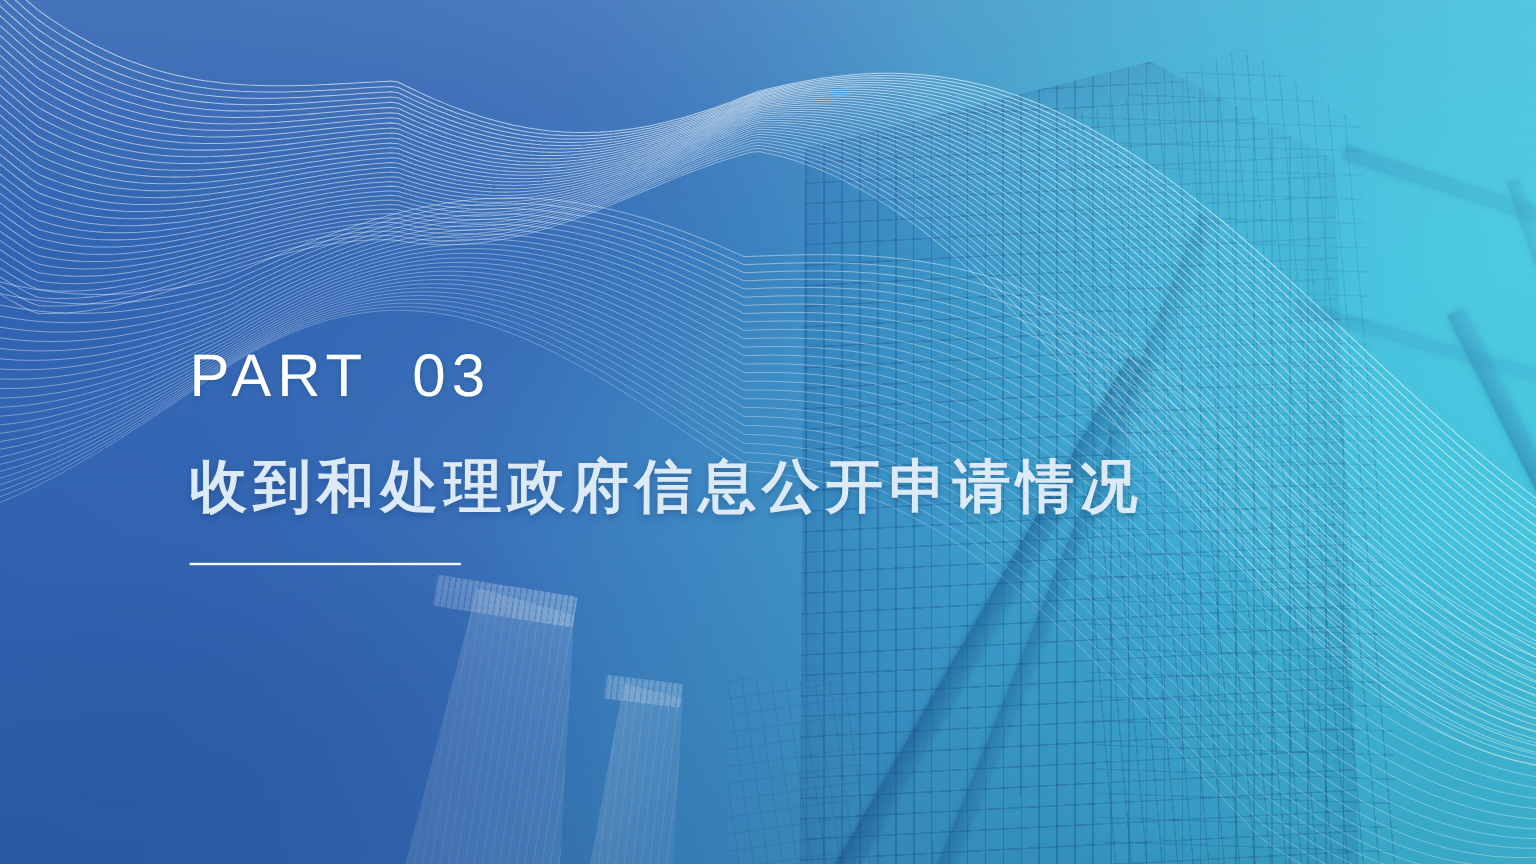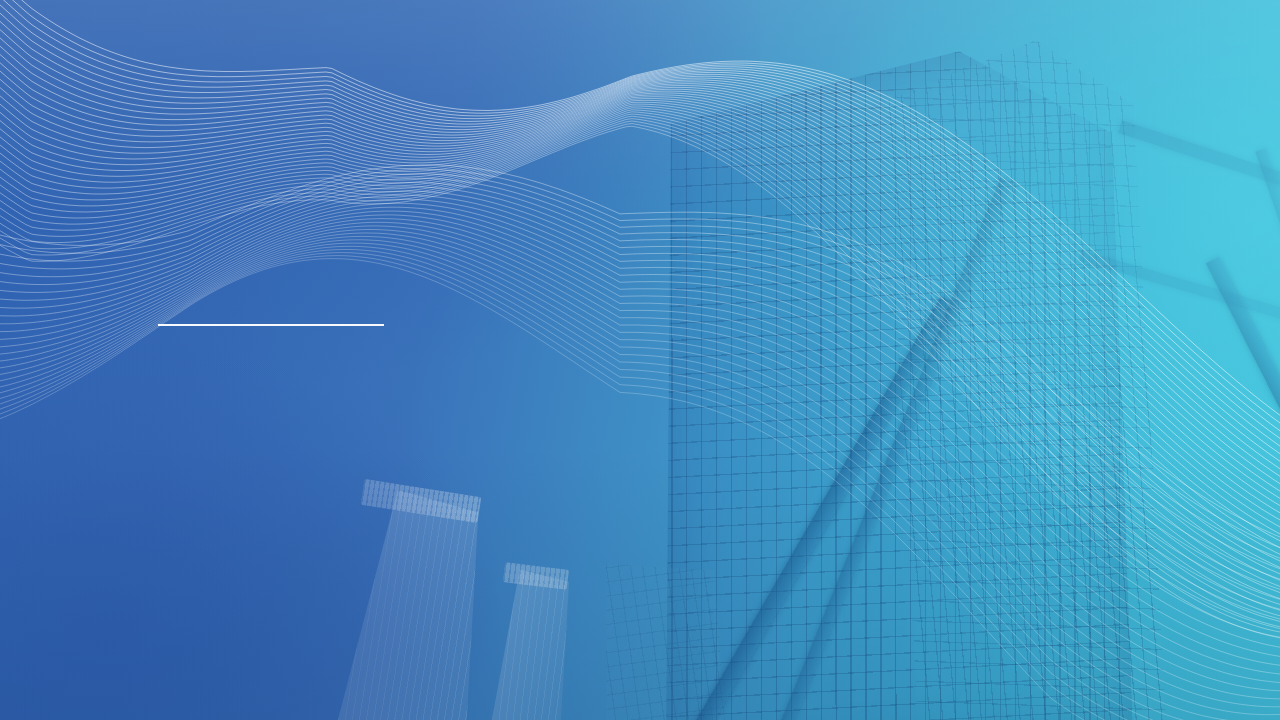--- a/index.html
+++ b/index.html
@@ -332,17 +332,19 @@
           <path d="M-40.0 407.4 L-34.0 406.4 L-28.0 405.3 L-22.0 404.1 L-16.0 402.7 L-10.0 401.2 L-4.0 399.6 L2.0 397.9 L8.0 396.1 L14.0 394.1 L20.0 392.0 L26.0 389.8 L32.0 387.5 L38.0 385.1 L44.0 382.6 L50.0 380.1 L56.0 377.4 L62.0 374.6 L68.0 371.7 L74.0 368.8 L80.0 365.7 L86.0 362.6 L92.0 359.5 L98.0 356.2 L104.0 352.9 L110.0 349.5 L116.0 346.1 L122.0 342.6 L128.0 339.1 L134.0 335.5 L140.0 331.8 L146.0 328.2 L152.0 324.5 L158.0 320.7 L164.0 317.0 L170.0 313.2 L176.0 309.4 L182.0 305.6 L188.0 301.8 L194.0 298.0 L200.0 294.2 L206.0 290.6 L212.0 287.1 L218.0 283.7 L224.0 280.5 L230.0 277.4 L236.0 274.4 L242.0 271.5 L248.0 268.8 L254.0 266.3 L260.0 263.9 L266.0 261.6 L272.0 259.5 L278.0 257.6 L284.0 255.8 L290.0 254.1 L296.0 252.6 L302.0 251.3 L308.0 250.1 L314.0 249.1 L320.0 248.2 L326.0 247.5 L332.0 247.0 L338.0 246.6 L344.0 246.4 L350.0 246.3 L356.0 246.4 L362.0 246.6 L368.0 247.0 L374.0 247.6 L380.0 248.2 L386.0 249.1 L392.0 250.1 L398.0 251.2 L404.0 252.5 L410.0 253.9 L416.0 255.4 L422.0 257.1 L428.0 258.9 L434.0 260.9 L440.0 263.0 L446.0 265.1 L452.0 267.4 L458.0 269.9 L464.0 272.4 L470.0 275.0 L476.0 277.8 L482.0 280.6 L488.0 283.5 L494.0 286.5 L500.0 289.6 L506.0 292.8 L512.0 296.1 L518.0 299.4 L524.0 302.8 L530.0 306.2 L536.0 309.7 L542.0 313.3 L548.0 316.9 L554.0 320.6 L560.0 324.2 L566.0 328.0 L572.0 331.7 L578.0 335.5 L584.0 339.2 L590.0 343.0 L596.0 346.8 L602.0 350.6 L608.0 354.4 L614.0 358.2 L620.0 362.0 L626.0 362.1 L632.0 362.3 L638.0 362.6 L644.0 363.0 L650.0 363.5 L656.0 364.0 L662.0 364.7 L668.0 365.5 L674.0 366.3 L680.0 367.3 L686.0 368.4 L692.0 369.6 L698.0 371.0 L704.0 372.4 L710.0 374.0 L716.0 375.7 L722.0 377.5 L728.0 379.5 L734.0 381.5 L740.0 383.7 L746.0 386.1 L752.0 388.6 L758.0 391.2 L764.0 393.9 L770.0 396.8 L776.0 399.8 L782.0 402.9 L788.0 406.2 L794.0 409.6 L800.0 413.2 L806.0 416.9 L812.0 420.7 L818.0 424.6 L824.0 428.7 L830.0 432.9 L836.0 437.2 L842.0 441.7 L848.0 446.2 L854.0 450.9 L860.0 455.8 L866.0 460.7 L872.0 465.7 L878.0 470.9 L884.0 476.1 L890.0 481.5 L896.0 487.0 L902.0 492.5 L908.0 498.2 L914.0 503.9 L920.0 509.7 L926.0 515.6 L932.0 521.6 L938.0 527.7 L944.0 533.8 L950.0 539.9 L956.0 546.2 L962.0 552.4 L968.0 558.8 L974.0 565.1 L980.0 571.5 L986.0 578.0 L992.0 584.4 L998.0 590.9 L1004.0 597.3 L1010.0 603.8 L1016.0 610.3 L1022.0 616.8 L1028.0 623.2 L1034.0 629.7 L1040.0 636.1 L1046.0 642.5 L1052.0 648.3 L1058.0 653.0 L1064.0 657.5 L1070.0 661.9 L1076.0 666.3 L1082.0 670.4 L1088.0 674.5 L1094.0 678.4 L1100.0 682.2 L1106.0 685.9 L1112.0 689.4 L1118.0 692.8 L1124.0 696.0 L1130.0 699.1 L1136.0 702.1 L1142.0 704.9 L1148.0 707.5 L1154.0 710.1 L1160.0 712.5 L1166.0 714.7 L1172.0 716.8 L1178.0 718.7 L1184.0 720.5 L1190.0 722.1 L1196.0 723.6 L1202.0 725.0 L1208.0 726.2 L1214.0 727.2 L1220.0 728.1 L1226.0 728.9 L1232.0 729.5 L1238.0 729.9 L1244.0 730.2 L1250.0 730.4 L1256.0 730.4 L1262.0 730.3 L1268.0 730.1 L1274.0 729.7 L1280.0 729.1 L1286.0 728.4 L1292.0 727.6 L1298.0 726.7 L1304.0 725.6 L1310.0 724.4 L1316.0 723.0 L1322.0 721.6 L1328.0 720.0 " stroke-opacity="0.317"></path>
           <path d="M-40.0 414.0 L-34.0 412.9 L-28.0 411.6 L-22.0 410.2 L-16.0 408.6 L-10.0 407.0 L-4.0 405.2 L2.0 403.3 L8.0 401.2 L14.0 399.1 L20.0 396.9 L26.0 394.5 L32.0 392.1 L38.0 389.5 L44.0 386.9 L50.0 384.1 L56.0 381.3 L62.0 378.3 L68.0 375.3 L74.0 372.2 L80.0 369.1 L86.0 365.8 L92.0 362.5 L98.0 359.1 L104.0 355.7 L110.0 352.2 L116.0 348.6 L122.0 345.0 L128.0 341.4 L134.0 337.7 L140.0 334.0 L146.0 330.2 L152.0 326.4 L158.0 322.6 L164.0 318.7 L170.0 314.9 L176.0 311.0 L182.0 307.1 L188.0 303.2 L194.0 299.4 L200.0 295.7 L206.0 292.0 L212.0 288.6 L218.0 285.2 L224.0 282.0 L230.0 278.9 L236.0 276.0 L242.0 273.2 L248.0 270.6 L254.0 268.1 L260.0 265.7 L266.0 263.5 L272.0 261.5 L278.0 259.6 L284.0 257.9 L290.0 256.3 L296.0 254.9 L302.0 253.7 L308.0 252.6 L314.0 251.7 L320.0 250.9 L326.0 250.3 L332.0 249.9 L338.0 249.6 L344.0 249.5 L350.0 249.5 L356.0 249.7 L362.0 250.1 L368.0 250.6 L374.0 251.2 L380.0 252.0 L386.0 253.0 L392.0 254.1 L398.0 255.4 L404.0 256.8 L410.0 258.3 L416.0 260.0 L422.0 261.8 L428.0 263.7 L434.0 265.8 L440.0 268.0 L446.0 270.3 L452.0 272.7 L458.0 275.2 L464.0 277.9 L470.0 280.6 L476.0 283.5 L482.0 286.4 L488.0 289.4 L494.0 292.6 L500.0 295.8 L506.0 299.1 L512.0 302.4 L518.0 305.8 L524.0 309.3 L530.0 312.9 L536.0 316.4 L542.0 320.1 L548.0 323.8 L554.0 327.5 L560.0 331.3 L566.0 335.0 L572.0 338.8 L578.0 342.7 L584.0 346.5 L590.0 350.4 L596.0 354.2 L602.0 358.0 L608.0 361.9 L614.0 365.7 L620.0 369.5 L626.0 369.7 L632.0 369.9 L638.0 370.3 L644.0 370.7 L650.0 371.3 L656.0 371.9 L662.0 372.6 L668.0 373.5 L674.0 374.4 L680.0 375.5 L686.0 376.7 L692.0 378.0 L698.0 379.4 L704.0 380.9 L710.0 382.6 L716.0 384.4 L722.0 386.3 L728.0 388.4 L734.0 390.5 L740.0 392.9 L746.0 395.3 L752.0 397.9 L758.0 400.6 L764.0 403.5 L770.0 406.4 L776.0 409.6 L782.0 412.8 L788.0 416.2 L794.0 419.7 L800.0 423.4 L806.0 427.2 L812.0 431.1 L818.0 435.2 L824.0 439.4 L830.0 443.7 L836.0 448.1 L842.0 452.7 L848.0 457.4 L854.0 462.2 L860.0 467.1 L866.0 472.1 L872.0 477.3 L878.0 482.5 L884.0 487.9 L890.0 493.3 L896.0 498.9 L902.0 504.5 L908.0 510.3 L914.0 516.1 L920.0 522.0 L926.0 528.0 L932.0 534.0 L938.0 540.1 L944.0 546.3 L950.0 552.5 L956.0 558.8 L962.0 565.2 L968.0 571.5 L974.0 577.9 L980.0 584.4 L986.0 590.8 L992.0 597.3 L998.0 603.8 L1004.0 610.3 L1010.0 616.8 L1016.0 623.2 L1022.0 629.7 L1028.0 636.2 L1034.0 642.6 L1040.0 649.0 L1046.0 655.3 L1052.0 661.1 L1058.0 665.7 L1064.0 670.1 L1070.0 674.5 L1076.0 678.6 L1082.0 682.7 L1088.0 686.6 L1094.0 690.4 L1100.0 694.1 L1106.0 697.6 L1112.0 701.0 L1118.0 704.3 L1124.0 707.4 L1130.0 710.3 L1136.0 713.1 L1142.0 715.8 L1148.0 718.3 L1154.0 720.7 L1160.0 722.9 L1166.0 725.0 L1172.0 726.9 L1178.0 728.7 L1184.0 730.3 L1190.0 731.8 L1196.0 733.1 L1202.0 734.3 L1208.0 735.3 L1214.0 736.2 L1220.0 736.9 L1226.0 737.5 L1232.0 737.9 L1238.0 738.2 L1244.0 738.3 L1250.0 738.3 L1256.0 738.1 L1262.0 737.8 L1268.0 737.4 L1274.0 736.8 L1280.0 736.1 L1286.0 735.2 L1292.0 734.3 L1298.0 733.1 L1304.0 731.9 L1310.0 730.5 L1316.0 729.0 L1322.0 727.3 L1328.0 725.6 " stroke-opacity="0.310"></path>
           <path d="M-40.0 420.4 L-34.0 419.0 L-28.0 417.6 L-22.0 416.0 L-16.0 414.3 L-10.0 412.4 L-4.0 410.5 L2.0 408.4 L8.0 406.2 L14.0 403.9 L20.0 401.5 L26.0 399.0 L32.0 396.4 L38.0 393.7 L44.0 390.8 L50.0 387.9 L56.0 385.0 L62.0 381.9 L68.0 378.7 L74.0 375.5 L80.0 372.2 L86.0 368.8 L92.0 365.4 L98.0 361.8 L104.0 358.3 L110.0 354.7 L116.0 351.0 L122.0 347.3 L128.0 343.5 L134.0 339.7 L140.0 335.9 L146.0 332.0 L152.0 328.1 L158.0 324.2 L164.0 320.3 L170.0 316.4 L176.0 312.4 L182.0 308.5 L188.0 304.5 L194.0 300.7 L200.0 297.0 L206.0 293.4 L212.0 289.9 L218.0 286.6 L224.0 283.4 L230.0 280.4 L236.0 277.5 L242.0 274.8 L248.0 272.2 L254.0 269.8 L260.0 267.5 L266.0 265.4 L272.0 263.4 L278.0 261.6 L284.0 260.0 L290.0 258.5 L296.0 257.2 L302.0 256.0 L308.0 255.1 L314.0 254.2 L320.0 253.6 L326.0 253.1 L332.0 252.8 L338.0 252.6 L344.0 252.6 L350.0 252.7 L356.0 253.1 L362.0 253.5 L368.0 254.2 L374.0 255.0 L380.0 255.9 L386.0 257.0 L392.0 258.2 L398.0 259.6 L404.0 261.1 L410.0 262.8 L416.0 264.6 L422.0 266.5 L428.0 268.6 L434.0 270.7 L440.0 273.1 L446.0 275.5 L452.0 278.0 L458.0 280.7 L464.0 283.4 L470.0 286.3 L476.0 289.3 L482.0 292.3 L488.0 295.5 L494.0 298.7 L500.0 302.0 L506.0 305.4 L512.0 308.8 L518.0 312.3 L524.0 315.9 L530.0 319.5 L536.0 323.2 L542.0 326.9 L548.0 330.7 L554.0 334.5 L560.0 338.3 L566.0 342.2 L572.0 346.1 L578.0 349.9 L584.0 353.8 L590.0 357.7 L596.0 361.6 L602.0 365.5 L608.0 369.4 L614.0 373.3 L620.0 377.1 L626.0 377.3 L632.0 377.6 L638.0 378.0 L644.0 378.5 L650.0 379.1 L656.0 379.8 L662.0 380.7 L668.0 381.6 L674.0 382.6 L680.0 383.8 L686.0 385.0 L692.0 386.4 L698.0 387.9 L704.0 389.6 L710.0 391.3 L716.0 393.2 L722.0 395.2 L728.0 397.4 L734.0 399.7 L740.0 402.1 L746.0 404.6 L752.0 407.3 L758.0 410.1 L764.0 413.1 L770.0 416.2 L776.0 419.4 L782.0 422.8 L788.0 426.3 L794.0 430.0 L800.0 433.7 L806.0 437.6 L812.0 441.7 L818.0 445.8 L824.0 450.1 L830.0 454.6 L836.0 459.1 L842.0 463.8 L848.0 468.6 L854.0 473.5 L860.0 478.5 L866.0 483.7 L872.0 488.9 L878.0 494.3 L884.0 499.7 L890.0 505.3 L896.0 510.9 L902.0 516.6 L908.0 522.5 L914.0 528.4 L920.0 534.3 L926.0 540.4 L932.0 546.5 L938.0 552.7 L944.0 558.9 L950.0 565.2 L956.0 571.5 L962.0 577.9 L968.0 584.3 L974.0 590.7 L980.0 597.2 L986.0 603.7 L992.0 610.2 L998.0 616.7 L1004.0 623.2 L1010.0 629.7 L1016.0 636.2 L1022.0 642.6 L1028.0 649.1 L1034.0 655.5 L1040.0 661.8 L1046.0 668.1 L1052.0 673.8 L1058.0 678.3 L1064.0 682.7 L1070.0 686.9 L1076.0 690.9 L1082.0 694.9 L1088.0 698.7 L1094.0 702.4 L1100.0 705.9 L1106.0 709.3 L1112.0 712.5 L1118.0 715.6 L1124.0 718.6 L1130.0 721.4 L1136.0 724.1 L1142.0 726.6 L1148.0 728.9 L1154.0 731.2 L1160.0 733.2 L1166.0 735.1 L1172.0 736.9 L1178.0 738.5 L1184.0 739.9 L1190.0 741.2 L1196.0 742.4 L1202.0 743.4 L1208.0 744.2 L1214.0 744.9 L1220.0 745.5 L1226.0 745.9 L1232.0 746.1 L1238.0 746.2 L1244.0 746.2 L1250.0 746.0 L1256.0 745.6 L1262.0 745.2 L1268.0 744.5 L1274.0 743.8 L1280.0 742.9 L1286.0 741.8 L1292.0 740.6 L1298.0 739.3 L1304.0 737.9 L1310.0 736.3 L1316.0 734.7 L1322.0 732.8 L1328.0 730.9 " stroke-opacity="0.304"></path>
           <path d="M-40.0 426.5 L-34.0 425.0 L-28.0 423.3 L-22.0 421.6 L-16.0 419.7 L-10.0 417.7 L-4.0 415.5 L2.0 413.3 L8.0 410.9 L14.0 408.5 L20.0 405.9 L26.0 403.2 L32.0 400.4 L38.0 397.6 L44.0 394.6 L50.0 391.5 L56.0 388.4 L62.0 385.2 L68.0 381.9 L74.0 378.5 L80.0 375.1 L86.0 371.6 L92.0 368.0 L98.0 364.4 L104.0 360.7 L110.0 356.9 L116.0 353.2 L122.0 349.3 L128.0 345.5 L134.0 341.6 L140.0 337.7 L146.0 333.7 L152.0 329.7 L158.0 325.7 L164.0 321.7 L170.0 317.7 L176.0 313.7 L182.0 309.7 L188.0 305.7 L194.0 301.8 L200.0 298.1 L206.0 294.6 L212.0 291.2 L218.0 287.9 L224.0 284.8 L230.0 281.8 L236.0 279.0 L242.0 276.3 L248.0 273.8 L254.0 271.4 L260.0 269.2 L266.0 267.2 L272.0 265.3 L278.0 263.6 L284.0 262.0 L290.0 260.6 L296.0 259.4 L302.0 258.4 L308.0 257.5 L314.0 256.8 L320.0 256.3 L326.0 255.9 L332.0 255.7 L338.0 255.6 L344.0 255.7 L350.0 256.0 L356.0 256.5 L362.0 257.1 L368.0 257.8 L374.0 258.7 L380.0 259.8 L386.0 261.0 L392.0 262.4 L398.0 263.9 L404.0 265.5 L410.0 267.3 L416.0 269.2 L422.0 271.3 L428.0 273.5 L434.0 275.8 L440.0 278.2 L446.0 280.8 L452.0 283.4 L458.0 286.2 L464.0 289.1 L470.0 292.0 L476.0 295.1 L482.0 298.3 L488.0 301.5 L494.0 304.9 L500.0 308.3 L506.0 311.8 L512.0 315.3 L518.0 318.9 L524.0 322.6 L530.0 326.3 L536.0 330.1 L542.0 333.9 L548.0 337.7 L554.0 341.6 L560.0 345.5 L566.0 349.4 L572.0 353.3 L578.0 357.3 L584.0 361.2 L590.0 365.2 L596.0 369.1 L602.0 373.1 L608.0 377.0 L614.0 380.9 L620.0 384.7 L626.0 385.0 L632.0 385.4 L638.0 385.9 L644.0 386.4 L650.0 387.1 L656.0 387.9 L662.0 388.7 L668.0 389.7 L674.0 390.9 L680.0 392.1 L686.0 393.4 L692.0 394.9 L698.0 396.5 L704.0 398.2 L710.0 400.1 L716.0 402.1 L722.0 404.2 L728.0 406.5 L734.0 408.9 L740.0 411.4 L746.0 414.0 L752.0 416.8 L758.0 419.8 L764.0 422.9 L770.0 426.1 L776.0 429.4 L782.0 432.9 L788.0 436.5 L794.0 440.3 L800.0 444.2 L806.0 448.2 L812.0 452.3 L818.0 456.6 L824.0 461.0 L830.0 465.6 L836.0 470.2 L842.0 475.0 L848.0 479.9 L854.0 484.9 L860.0 490.0 L866.0 495.3 L872.0 500.6 L878.0 506.1 L884.0 511.6 L890.0 517.2 L896.0 523.0 L902.0 528.8 L908.0 534.7 L914.0 540.7 L920.0 546.7 L926.0 552.8 L932.0 559.0 L938.0 565.2 L944.0 571.5 L950.0 577.9 L956.0 584.2 L962.0 590.7 L968.0 597.1 L974.0 603.6 L980.0 610.1 L986.0 616.6 L992.0 623.1 L998.0 629.6 L1004.0 636.1 L1010.0 642.6 L1016.0 649.0 L1022.0 655.5 L1028.0 661.9 L1034.0 668.3 L1040.0 674.6 L1046.0 680.9 L1052.0 686.5 L1058.0 690.9 L1064.0 695.1 L1070.0 699.2 L1076.0 703.1 L1082.0 706.9 L1088.0 710.6 L1094.0 714.2 L1100.0 717.6 L1106.0 720.8 L1112.0 723.9 L1118.0 726.9 L1124.0 729.7 L1130.0 732.3 L1136.0 734.8 L1142.0 737.2 L1148.0 739.4 L1154.0 741.4 L1160.0 743.3 L1166.0 745.1 L1172.0 746.7 L1178.0 748.1 L1184.0 749.4 L1190.0 750.5 L1196.0 751.5 L1202.0 752.3 L1208.0 753.0 L1214.0 753.5 L1220.0 753.8 L1226.0 754.0 L1232.0 754.1 L1238.0 754.0 L1244.0 753.8 L1250.0 753.4 L1256.0 752.9 L1262.0 752.2 L1268.0 751.4 L1274.0 750.5 L1280.0 749.4 L1286.0 748.2 L1292.0 746.8 L1298.0 745.3 L1304.0 743.7 L1310.0 742.0 L1316.0 740.1 L1322.0 738.1 L1328.0 736.0 " stroke-opacity="0.297"></path>
           <path d="M-40.0 432.4 L-34.0 430.7 L-28.0 428.8 L-22.0 426.9 L-16.0 424.8 L-10.0 422.6 L-4.0 420.3 L2.0 417.9 L8.0 415.4 L14.0 412.8 L20.0 410.0 L26.0 407.2 L32.0 404.3 L38.0 401.2 L44.0 398.1 L50.0 394.9 L56.0 391.6 L62.0 388.3 L68.0 384.8 L74.0 381.3 L80.0 377.8 L86.0 374.1 L92.0 370.4 L98.0 366.7 L104.0 362.9 L110.0 359.0 L116.0 355.1 L122.0 351.2 L128.0 347.2 L134.0 343.3 L140.0 339.2 L146.0 335.2 L152.0 331.2 L158.0 327.1 L164.0 323.0 L170.0 318.9 L176.0 314.9 L182.0 310.8 L188.0 306.8 L194.0 302.9 L200.0 299.2 L206.0 295.7 L212.0 292.3 L218.0 289.1 L224.0 286.0 L230.0 283.1 L236.0 280.3 L242.0 277.7 L248.0 275.3 L254.0 273.0 L260.0 270.9 L266.0 268.9 L272.0 267.1 L278.0 265.5 L284.0 264.1 L290.0 262.8 L296.0 261.7 L302.0 260.7 L308.0 260.0 L314.0 259.4 L320.0 258.9 L326.0 258.7 L332.0 258.6 L338.0 258.7 L344.0 258.9 L350.0 259.3 L356.0 259.9 L362.0 260.6 L368.0 261.5 L374.0 262.5 L380.0 263.7 L386.0 265.1 L392.0 266.6 L398.0 268.2 L404.0 270.0 L410.0 271.9 L416.0 274.0 L422.0 276.1 L428.0 278.5 L434.0 280.9 L440.0 283.4 L446.0 286.1 L452.0 288.9 L458.0 291.8 L464.0 294.8 L470.0 297.9 L476.0 301.1 L482.0 304.3 L488.0 307.7 L494.0 311.1 L500.0 314.7 L506.0 318.2 L512.0 321.9 L518.0 325.6 L524.0 329.3 L530.0 333.1 L536.0 337.0 L542.0 340.9 L548.0 344.8 L554.0 348.7 L560.0 352.7 L566.0 356.7 L572.0 360.7 L578.0 364.7 L584.0 368.7 L590.0 372.7 L596.0 376.7 L602.0 380.7 L608.0 384.6 L614.0 388.5 L620.0 392.4 L626.0 392.8 L632.0 393.2 L638.0 393.7 L644.0 394.4 L650.0 395.1 L656.0 395.9 L662.0 396.9 L668.0 398.0 L674.0 399.2 L680.0 400.5 L686.0 401.9 L692.0 403.5 L698.0 405.2 L704.0 407.0 L710.0 409.0 L716.0 411.1 L722.0 413.3 L728.0 415.7 L734.0 418.2 L740.0 420.8 L746.0 423.6 L752.0 426.5 L758.0 429.5 L764.0 432.7 L770.0 436.0 L776.0 439.5 L782.0 443.1 L788.0 446.8 L794.0 450.7 L800.0 454.7 L806.0 458.8 L812.0 463.1 L818.0 467.5 L824.0 472.0 L830.0 476.6 L836.0 481.4 L842.0 486.3 L848.0 491.3 L854.0 496.4 L860.0 501.6 L866.0 507.0 L872.0 512.4 L878.0 517.9 L884.0 523.6 L890.0 529.3 L896.0 535.1 L902.0 541.0 L908.0 547.0 L914.0 553.0 L920.0 559.1 L926.0 565.3 L932.0 571.5 L938.0 577.8 L944.0 584.2 L950.0 590.6 L956.0 597.0 L962.0 603.4 L968.0 609.9 L974.0 616.4 L980.0 622.9 L986.0 629.4 L992.0 635.9 L998.0 642.4 L1004.0 648.9 L1010.0 655.4 L1016.0 661.9 L1022.0 668.3 L1028.0 674.7 L1034.0 681.0 L1040.0 687.3 L1046.0 693.5 L1052.0 699.1 L1058.0 703.3 L1064.0 707.4 L1070.0 711.4 L1076.0 715.2 L1082.0 718.9 L1088.0 722.4 L1094.0 725.8 L1100.0 729.1 L1106.0 732.2 L1112.0 735.1 L1118.0 737.9 L1124.0 740.6 L1130.0 743.1 L1136.0 745.4 L1142.0 747.6 L1148.0 749.7 L1154.0 751.5 L1160.0 753.3 L1166.0 754.8 L1172.0 756.2 L1178.0 757.5 L1184.0 758.6 L1190.0 759.6 L1196.0 760.3 L1202.0 761.0 L1208.0 761.5 L1214.0 761.8 L1220.0 762.0 L1226.0 762.0 L1232.0 761.9 L1238.0 761.6 L1244.0 761.2 L1250.0 760.6 L1256.0 759.9 L1262.0 759.1 L1268.0 758.1 L1274.0 756.9 L1280.0 755.7 L1286.0 754.3 L1292.0 752.7 L1298.0 751.0 L1304.0 749.3 L1310.0 747.3 L1316.0 745.3 L1322.0 743.1 L1328.0 740.9 " stroke-opacity="0.290"></path>
         </g>
     </svg>
   </div>
 
   <div class="text-block">
+    <div class="part-label">PART  03</div>
+    <div class="cn-title">收到和处理政府信息公开申请情况</div>
     <div class="rule"></div>
   </div>
 
 
 </div>
 
 </body></html>

